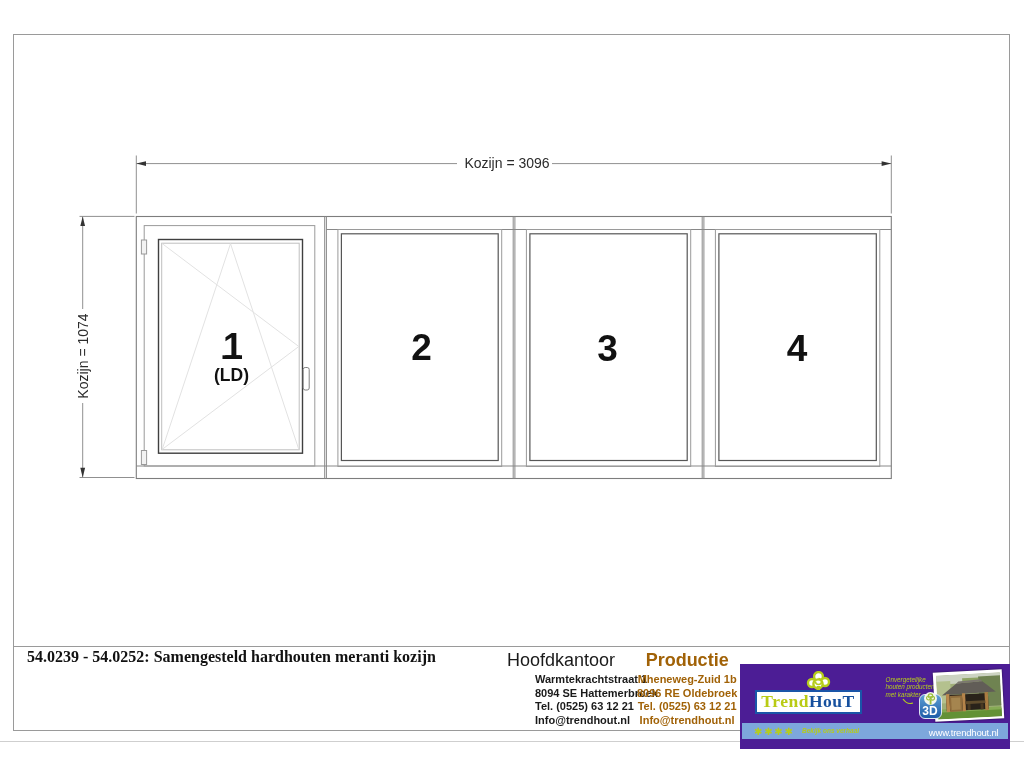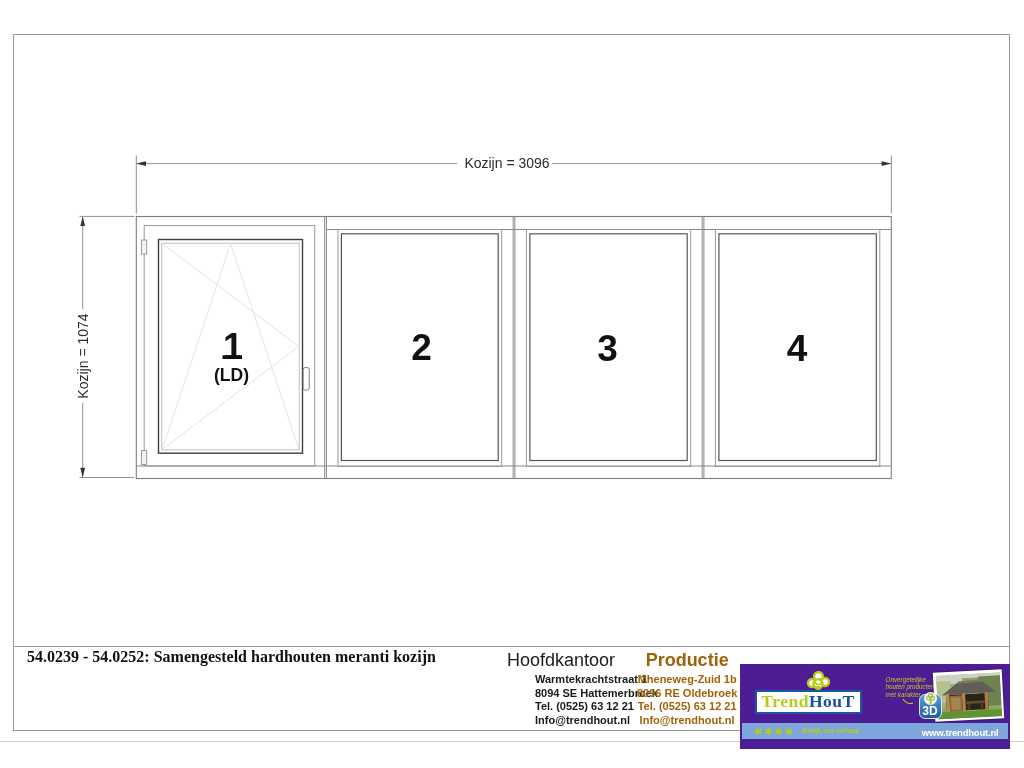--- a/index.html
+++ b/index.html
@@ -166,15 +166,15 @@
       <circle cx="5.5" cy="3" r="2.2" fill="none" stroke="#9cc03a" stroke-width="1.2"></circle>
       <circle cx="7.6" cy="5.2" r="1.9" fill="none" stroke="#9cc03a" stroke-width="1.2"></circle>
       <rect x="4.7" y="7" width="1.8" height="4.5" fill="#9cc03a"></rect>
     </svg>
     <div class="abs" style="left:0;top:9px;width:21px;text-align:center;font-size:12px;font-weight:bold;color:#fff;">3D</div>
   </div>
 
   <div class="abs" style="left:2.5px;top:59px;width:265.5px;height:15.5px;background:#7da7dc;">
     <div class="abs" style="left:12px;top:3px;color:#b6cc1c;font-size:10px;letter-spacing:1.8px;">✱✱✱✱</div>
     <div class="abs" style="left:60px;top:4px;color:#b6cc1c;font-size:6.5px;font-style:italic;font-weight:bold;">Bekijk ons verhaal</div>
-    <div class="abs" style="right:9px;top:3.5px;color:#ffffff;font-size:9.5px;font-weight:bold;letter-spacing:-0.2px;">www.trendhout.nl</div>
+    <div class="abs" style="right:9px;top:3.5px;color:#ffffff;font-size:9.5px;font-weight:normal;letter-spacing:-0.2px;">www.trendhout.nl</div>
   </div>
 </div>
 
 </body></html>

